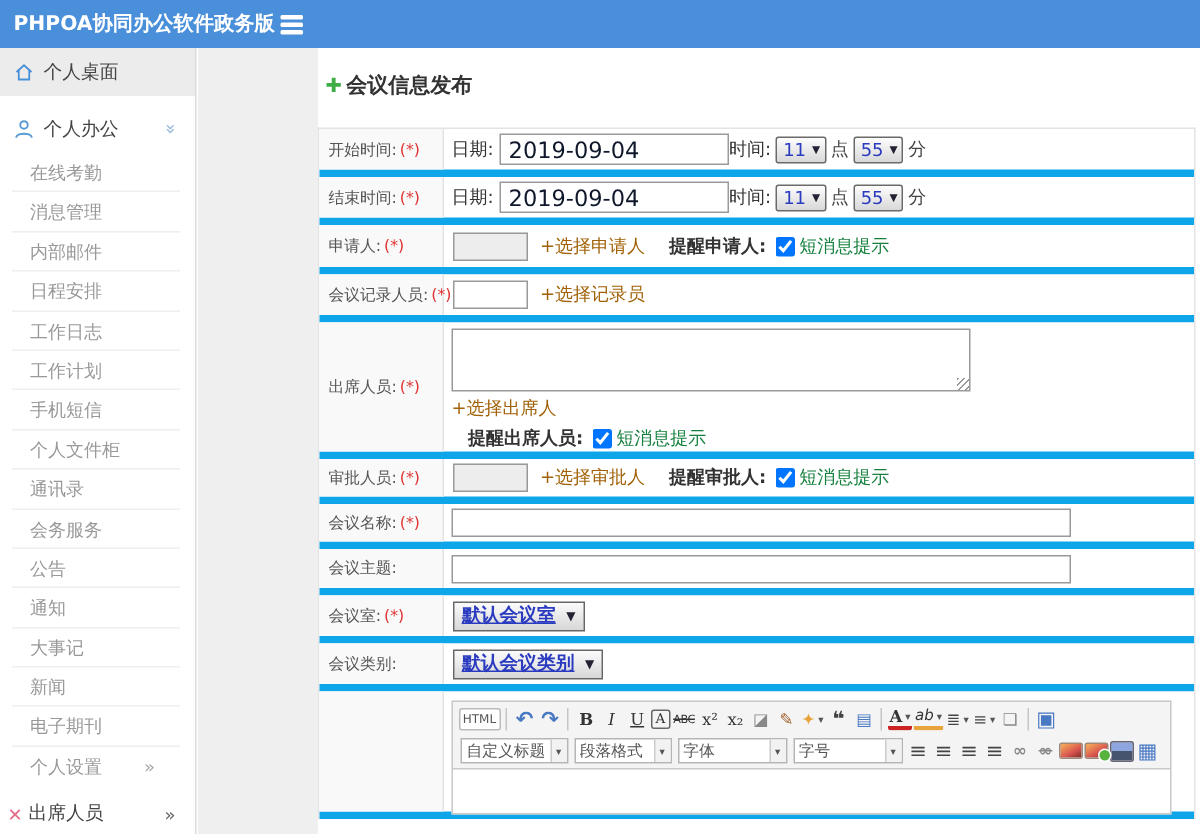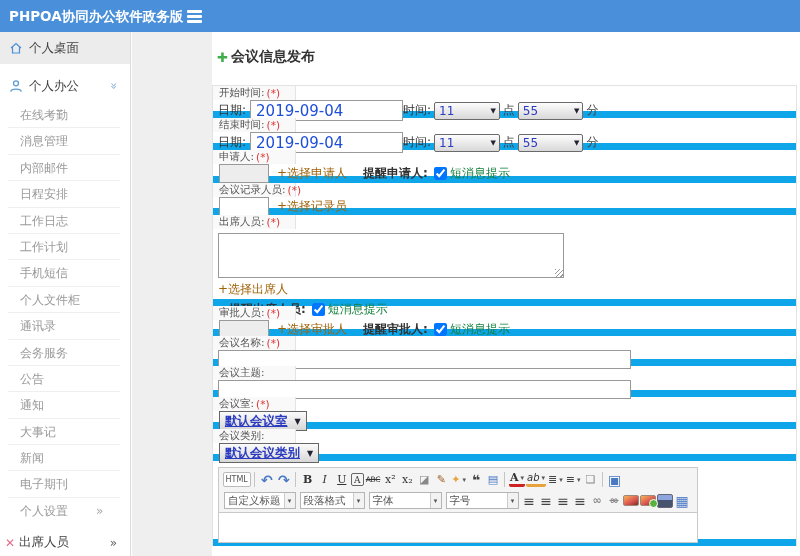--- a/index.html
+++ b/index.html
@@ -34,33 +34,33 @@
 
   
   .main { position:absolute; top:32px; left:132px; right:0; bottom:0; background:#efefef; }
   .panel { position:absolute; left:80px; top:0; right:0; bottom:0; background:#fff; }
   .page-title { position:absolute; top:16px; left:5px; display:flex; align-items:center; gap:3px;
     font-size:14px; font-weight:bold; color:#333; }
   .plus-icon { color:#3fae49; font-size:13px; font-weight:bold; }
 
   
   .form-table { position:absolute; left:0; top:53px; width:585px; border:1px solid #e3e3e3; border-bottom:none; background:#fff; }
-  .frow { display:flex; border-bottom:7px solid #0ea5e9; background:#fff;flex-direction:column; }
+  .frow { display:flex; border-bottom:5px solid #0ea5e9; background:#fff; }
   .lbl { width:83px; min-width:83px; background:#f9f9f9; border-right:1px solid #e3e3e3;
     display:flex; align-items:center; gap:2px; padding-left:6px; font-size:10.5px; color:#555; white-space:nowrap; }
   .req { color:#e03333; }
   .ct { flex:1; display:flex; align-items:center; padding-left:5px; font-size:12px; color:#333; }
   .h33{height:32px} .h34{height:33px} .h92{height:91px} .h31{height:30px} .h32{height:31px} .hend{height:85px}
 
   .date-input { width:153px; height:21px; border:1px solid #9a9a9a; font-size:15px; padding:0 5px;
-    color:#1d4ed8; margin-left:4px; font-family:inherit; }
+    color:#0f172a; margin-left:4px; font-family:inherit; }
   .tlabel { }
   .fakesel { display:inline-flex; align-items:center; height:18px; margin:0 3px;
     background:linear-gradient(#fdfdfd,#d8d8d8); border:1px solid #6a6a6a; border-radius:2px;
-    padding:0 3px 0 4px; font-size:12px; color:#2b3bc0; cursor:pointer;gap:32px; }
+    padding:0 3px 0 4px; font-size:12px; color:#2b3bc0; cursor:pointer; }
   .fakesel .dd { font-size:7px; color:#223; margin-left:4px; }
   .unit { color:#444; }
 
   .small-input { width:50px; height:19px; border:1px solid #999; background:#ededed; margin-left:1px; }
   .small-input.white { background:#fff; }
   .sel-link { color:#a16207; text-decoration:none; margin-left:8px; font-size:12px; cursor:pointer; }
   .remind { font-weight:bold; color:#333; margin-left:16px; }
   .sms-check { margin-left:6px; width:13px; height:13px; }
   .sms-text { margin-left:3px; color:#15803d; }
 

